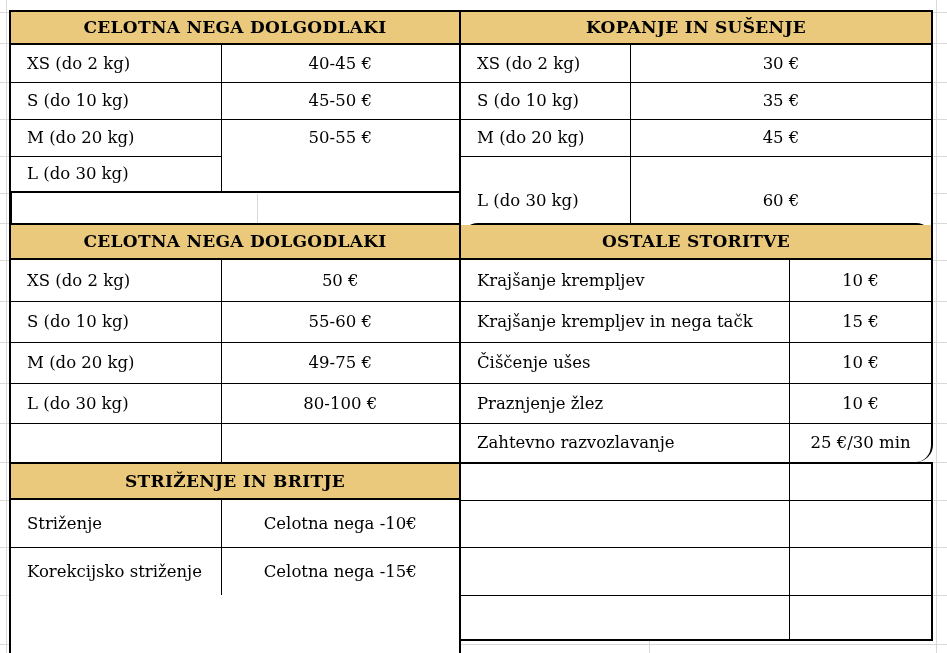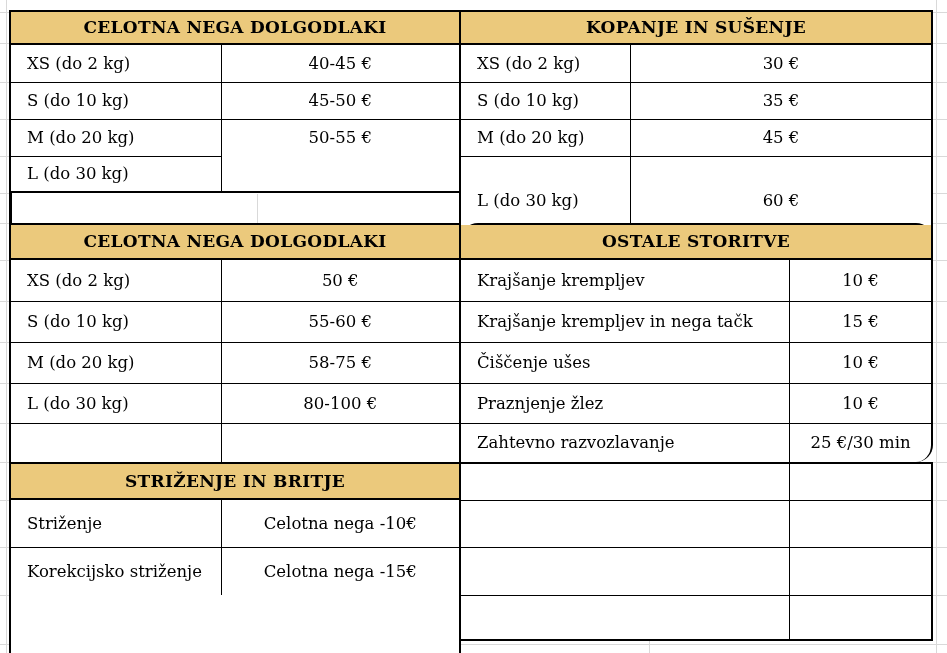--- a/index.html
+++ b/index.html
@@ -102,21 +102,21 @@
     <div class="cell prc bt">60 €</div>
   </div>
 
   <div class="blk" id="b-left">
     <div class="hdr">CELOTNA NEGA DOLGODLAKI</div>
     <div class="cell lbl">XS (do 2 kg)</div>
     <div class="cell prc">50 €</div>
     <div class="cell lbl bt">S (do 10 kg)</div>
     <div class="cell prc bt">55-60 €</div>
     <div class="cell lbl bt">M (do 20 kg)</div>
-    <div class="cell prc bt">58-75 €</div>
+    <div class="cell prc bt">49-75 €</div>
     <div class="cell lbl bt">L (do 30 kg)</div>
     <div class="cell prc bt">80-100 €</div>
     <div class="cell lbl bt"></div>
     <div class="cell prc bt"></div>
   </div>
 
   <div class="blk" id="b-right">
     <div class="hdr">OSTALE STORITVE</div>
     <div class="cell lbl">Krajšanje krempljev</div>
     <div class="cell prc">10 €</div>

